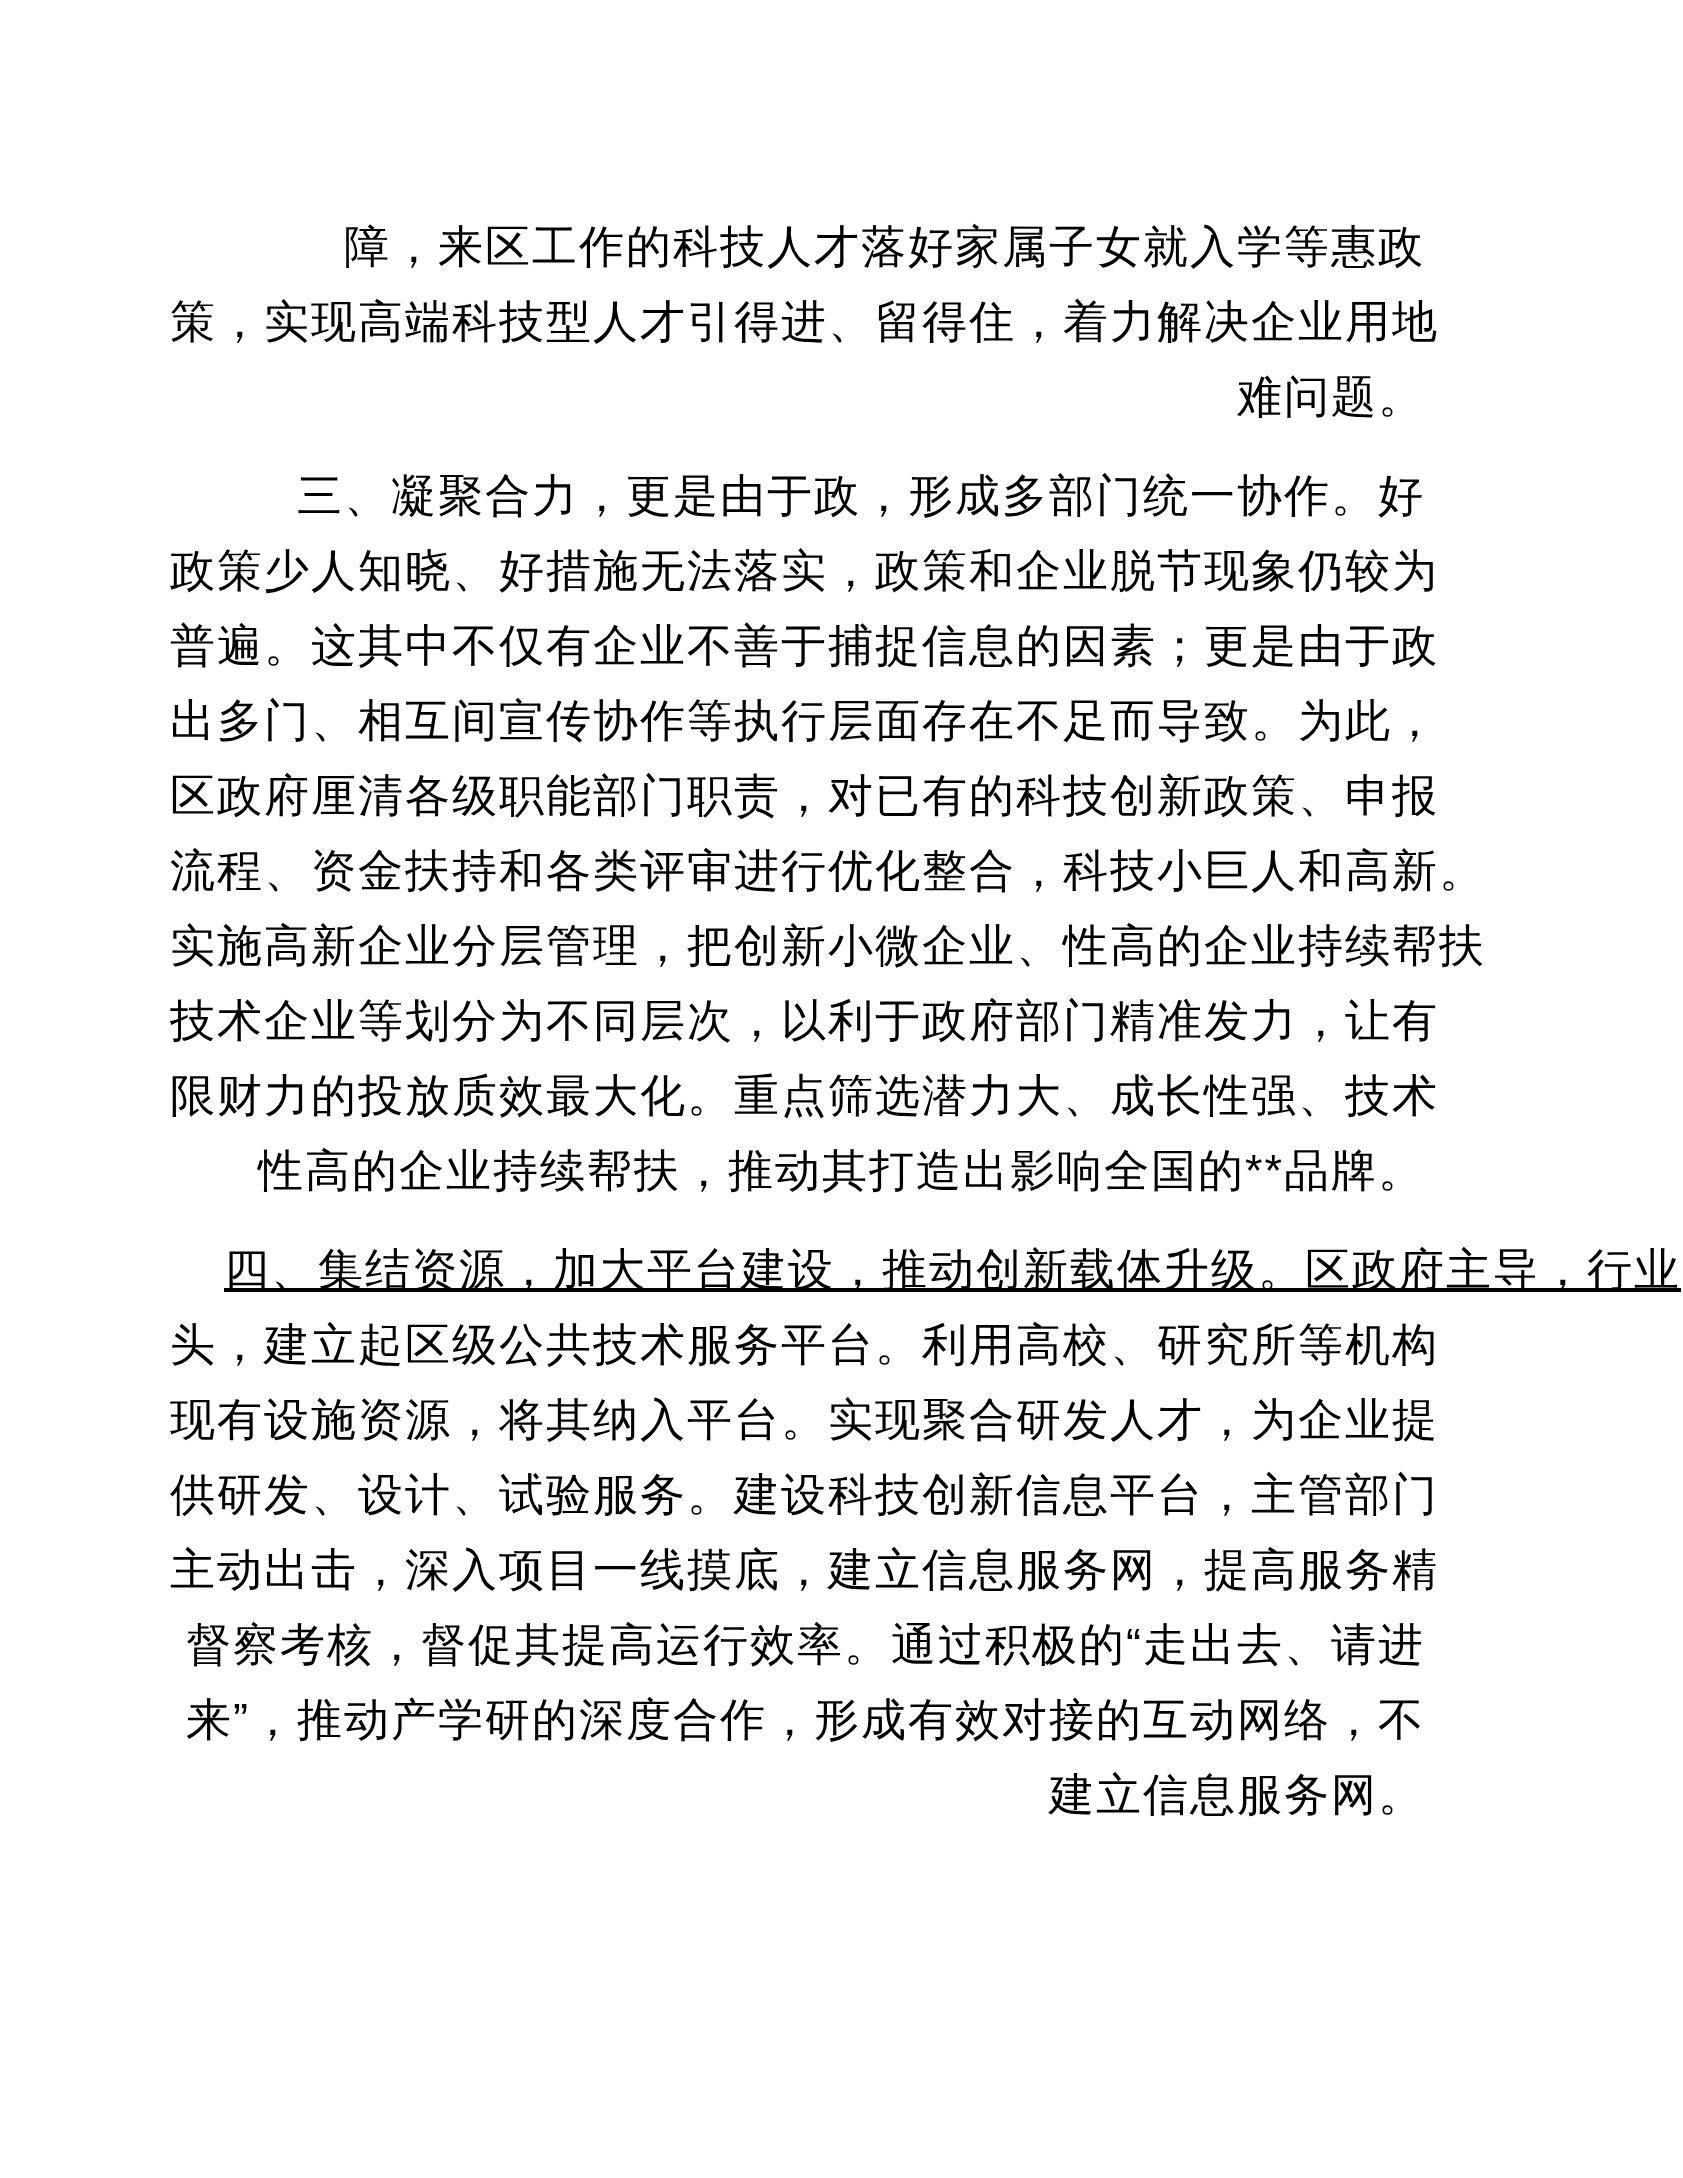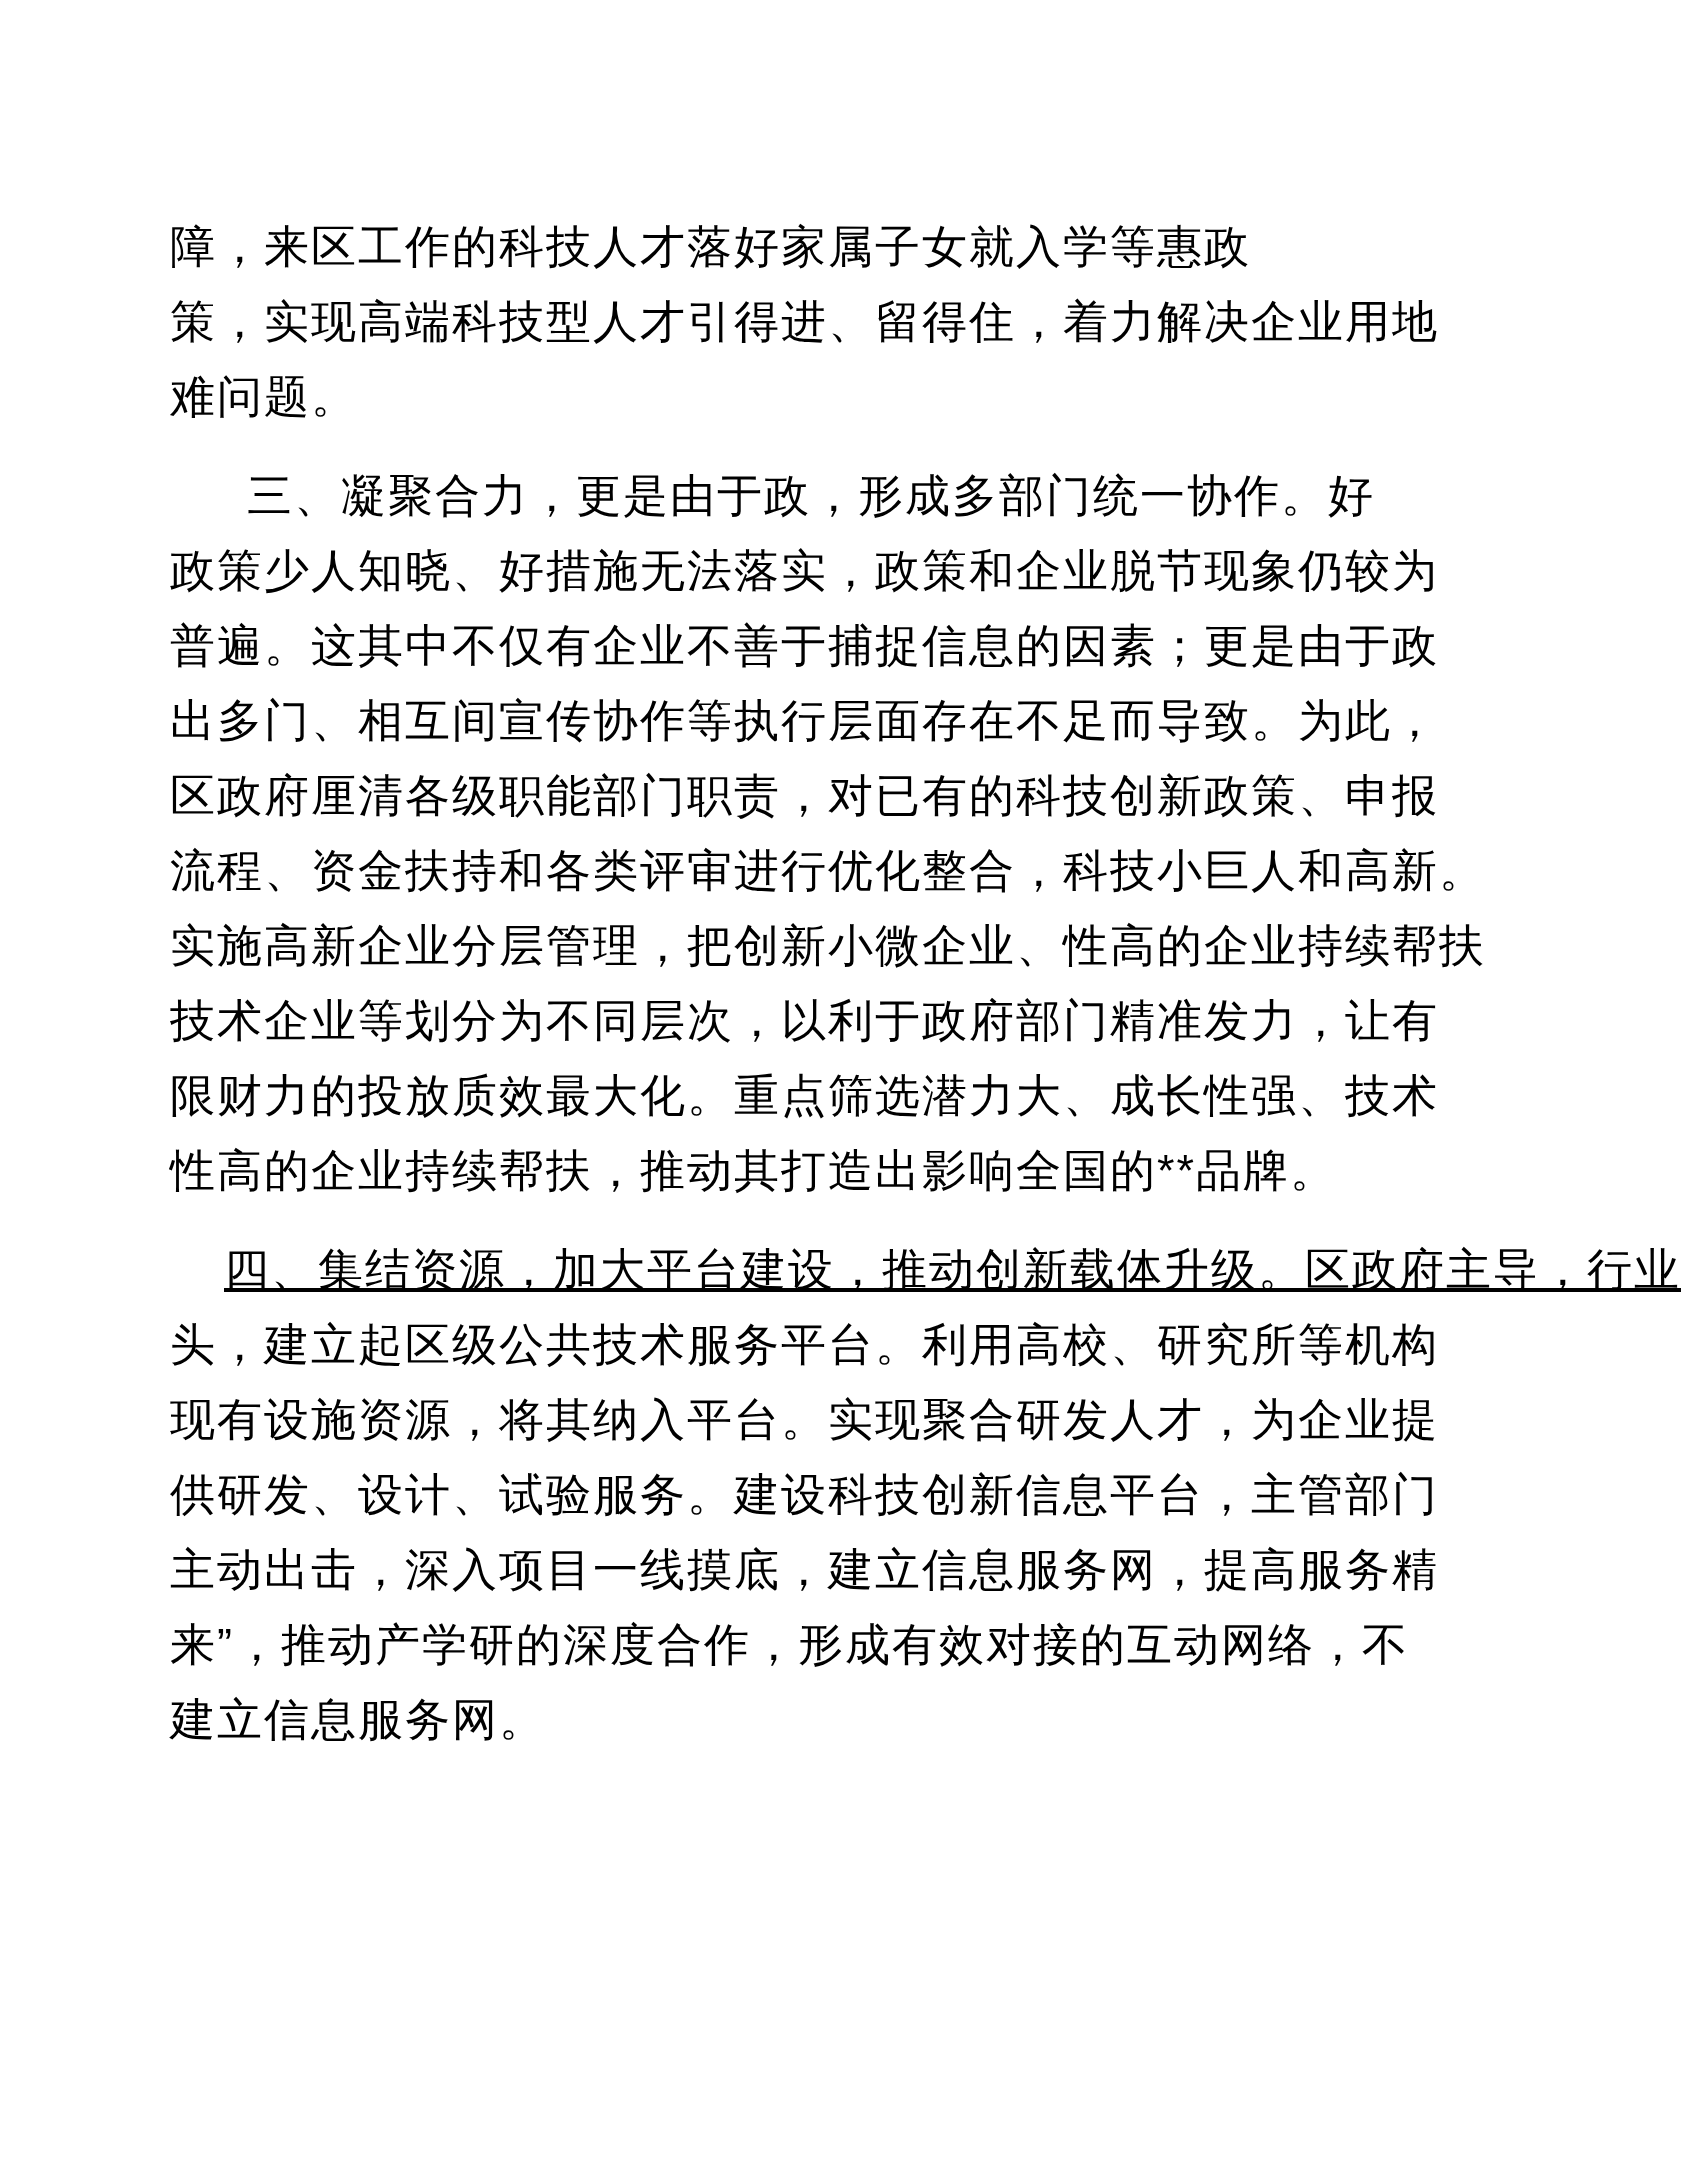--- a/index.html
+++ b/index.html
@@ -16,20 +16,21 @@
   }
   .doc-page {
     position: absolute;
     left: 170px;
     top: 209px;
     width: 1255px;
     color: #000000;
   }
   .para {
     margin: 0 0 24px 0;
+    text-align: right;
   }
   .line {
     white-space: nowrap;
     font-size: 45px;
     line-height: 75px;
     letter-spacing: 2px;
     font-weight: 400;
     color: #000000;
   }
   
@@ -59,18 +60,19 @@
     <div class="line">限财力的投放质效最大化。重点筛选潜力大、成长性强、技术</div>
     <div class="line">性高的企业持续帮扶，推动其打造出影响全国的**品牌。</div>
   </div>
 
   <div class="para indent-sm">
     <div class="line">四、集结资源，加大平台建设，推动创新载体升级。区政府主导，行业</div>
     <div class="line">头，建立起区级公共技术服务平台。利用高校、研究所等机构</div>
     <div class="line">现有设施资源，将其纳入平台。实现聚合研发人才，为企业提</div>
     <div class="line">供研发、设计、试验服务。建设科技创新信息平台，主管部门</div>
     <div class="line">主动出击，深入项目一线摸底，建立信息服务网，提高服务精</div>
+    <div class="line">督察考核，督促其提高运行效率。通过积极的“走出去、请进</div>
     <div class="line">来”，推动产学研的深度合作，形成有效对接的互动网络，不</div>
     <div class="line">建立信息服务网。</div>
   </div>
 
 </div>
 
 
 </body></html>

